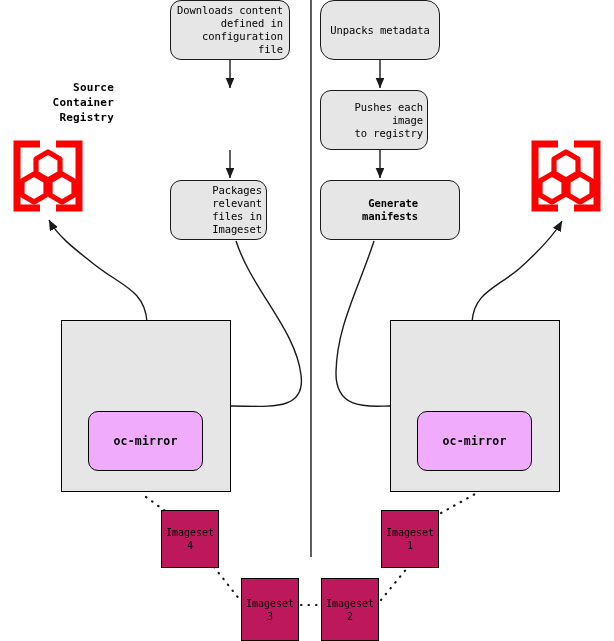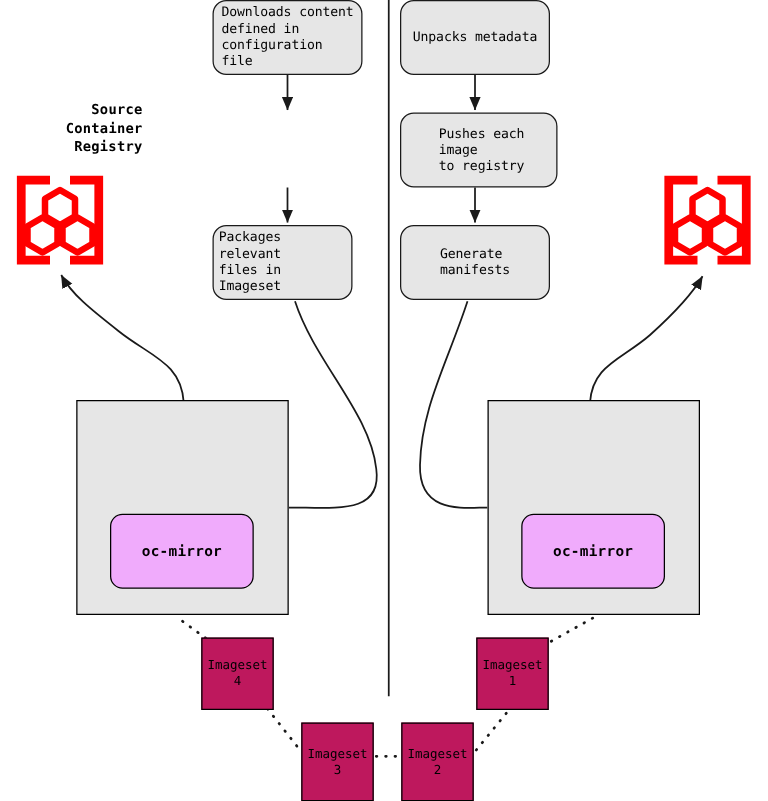--- a/index.html
+++ b/index.html
@@ -29,21 +29,21 @@
   
   .proc-box {
     position: absolute;
     box-sizing: border-box;
     background: #e6e6e6;
     border: 1.3px solid #1a1a1a;
     border-radius: 11px;
     display: flex;
     align-items: center;
     justify-content: center;
-    text-align: left;
+    text-align: right;
     font-size: 10.5px;
     line-height: 13px;
     color: #000000;
     letter-spacing: -0.1px;
     white-space: pre-line;
     padding: 2px 4px;
   }
 
   
   .host-box {
@@ -157,29 +157,29 @@
     <path d="M22,34 L34,41 L34,55 L22,62 L10,55 L10,41 Z" fill="none" stroke="#ff0000" stroke-width="5.2" stroke-linejoin="round"></path>
     <path d="M50,34 L62,41 L62,55 L50,62 L38,55 L38,41 Z" fill="none" stroke="#ff0000" stroke-width="5.2" stroke-linejoin="round"></path>
   </svg>
 
   <div class="proc-box" style="left:170px; top:0px; width:120px; height:60px;">Downloads content
 defined in
 configuration
 file</div>
 
 
-  <div class="proc-box" style="left:170px; top:180px; width:112px; height:60px;">Packages relevant
+  <div class="proc-box" style="left:170px; top:180px; width:97px; height:60px;">Packages relevant
 files in Imageset</div>
 
-  <div class="proc-box" style="left:320px; top:0px; width:120px; height:60px;">Unpacks metadata</div>
+  <div class="proc-box" style="left:320px; top:0px; width:120px; height:60px;border-radius:14px;">Unpacks metadata</div>
 
-  <div class="proc-box" style="left:320px; top:90px; width:126px; height:60px;padding-left:30px;">Pushes each image
+  <div class="proc-box" style="left:320px; top:90px; width:108px; height:60px;padding-left:30px;">Pushes each image
 to registry</div>
 
-  <div class="proc-box" style="left:320px; top:180px; width:120px; height:60px;">Generate
+  <div class="proc-box" style="left:320px; top:180px; width:140px; height:60px;font-weight:bold;">Generate
 manifests</div>
 
   <div class="host-box" style="left:61px; top:320px; width:170px; height:172px;"></div>
   <div class="ocm-box" style="left:88px; top:411px; width:115px; height:60px;">oc-mirror</div>
 
   <div class="host-box" style="left:390px; top:320px; width:170px; height:172px;"></div>
   <div class="ocm-box" style="left:417px; top:411px; width:115px; height:60px;">oc-mirror</div>
 
   <div class="imageset-box" style="left:161px; top:510px; width:58px; height:58px;">Imageset
 4</div>

